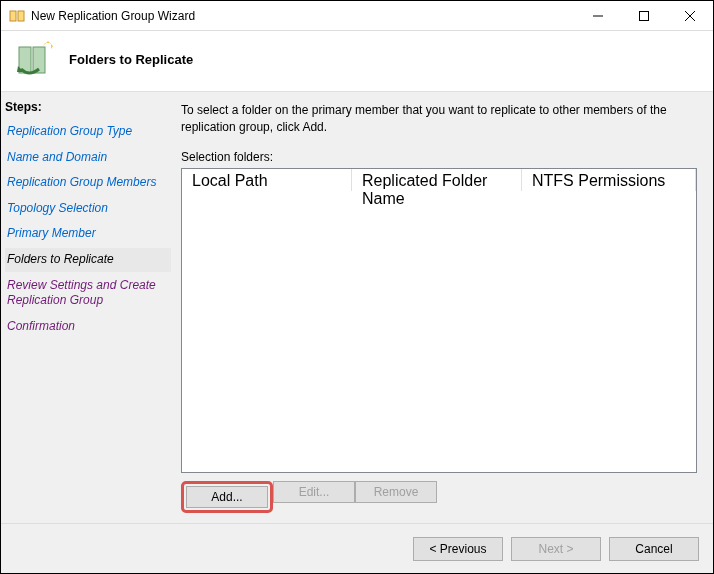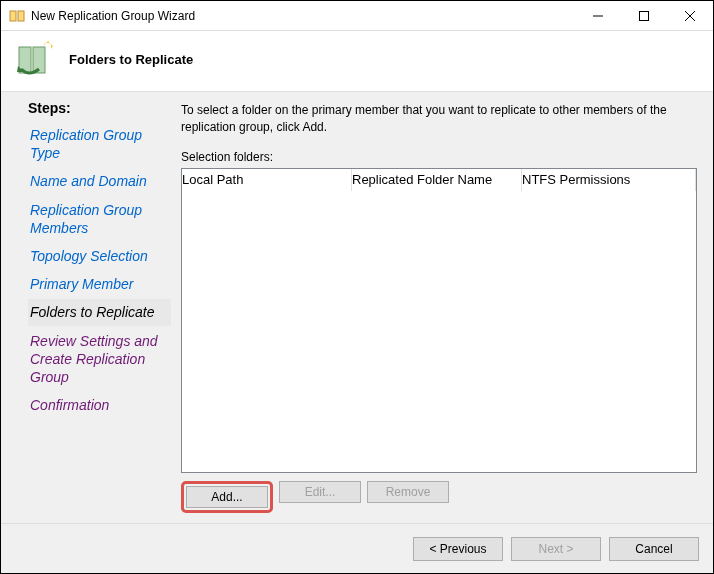--- a/index.html
+++ b/index.html
@@ -7,35 +7,35 @@
 .window { width: 714px; height: 574px; border: 1px solid #000; display: flex; flex-direction: column; background: #fff; }
 .titlebar { height: 30px; display: flex; align-items: center; padding: 0 0 0 8px; border-bottom: 1px solid #ddd; }
 .titlebar-icon { width: 16px; height: 16px; margin-right: 6px; display: inline-flex; align-items: center; justify-content: center; }
 .titlebar-title { flex: 1; font-size: 12px; }
 .titlebar-controls { display: flex; }
 .titlebar-btn { width: 46px; height: 29px; display: flex; align-items: center; justify-content: center; }
 .header { display: flex; align-items: center; padding: 8px 14px 12px 14px; border-bottom: 1px solid #e0e0e0; }
 .header-icon { width: 40px; height: 40px; margin-right: 14px; }
 .header-title { font-weight: bold; font-size: 13px; }
 .body { flex: 1; display: flex; background: #f0f0f0; }
-.sidebar { width: 170px; padding: 8px 0 8px 27px; font-size: 14px; }
+.sidebar { width: 170px; padding: 8px 0 8px 4px; font-size: 12px; }
 .sidebar-title { font-weight: bold; margin-bottom: 6px; }
 .step { padding: 4px 6px 4px 2px; color: #0066cc; cursor: pointer; line-height: 1.3; margin-bottom: 2px; font-style: italic; }
 .step.current { background: #e8e8e8; color: #000; }
 .step.future { color: #701a75; cursor: default; }
 .main { flex: 1; padding: 10px 16px 10px 10px; display: flex; flex-direction: column; justify-content: space-between; }
 .instruction { margin-bottom: 14px; line-height: 1.4; }
 .list-label { margin-bottom: 4px; }
 .listview { flex: 1; background: #fff; border: 1px solid #828790; }
 .listview-header { display: flex; height: 22px; }
-.listview-header > div { padding: 3px 0; border-right: 1px solid #e0e0e0; font-size: 13px; }
+.listview-header > div { padding: 3px 10px; border-right: 1px solid #e0e0e0; font-size: 16px; }
 .col1 { width: 170px; }
 .col2 { width: 170px; }
 .col3 { flex: 1; }
-.btn-row { display: flex; gap: 6px; margin-top: 8px; }
+.btn-row { display: flex; margin-top: 8px; }
 .btn { width: 82px; height: 22px; background: #e1e1e1; border: 1px solid #adadad; font-size: 12px; cursor: pointer; }
 .btn:disabled { color: #a0a0a0; cursor: default; }
 .add-highlight { border: 3px solid #d9534f; border-radius: 5px; padding: 2px; display: inline-block; }
 .add-highlight .btn { width: 82px; }
 .footer { height: 50px; border-top: 1px solid #ddd; display: flex; align-items: center; justify-content: flex-end; padding: 0 14px; gap: 8px; background: #f0f0f0; }
 .footer .btn { width: 90px; height: 24px; }
 </style>
 </head>
 <body>
 

